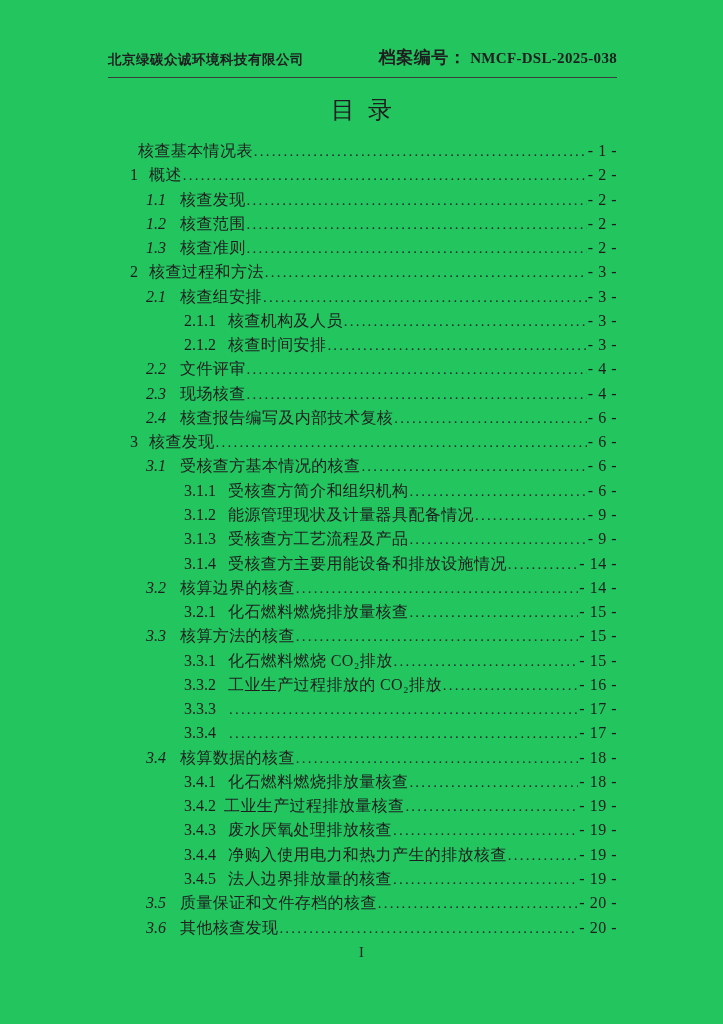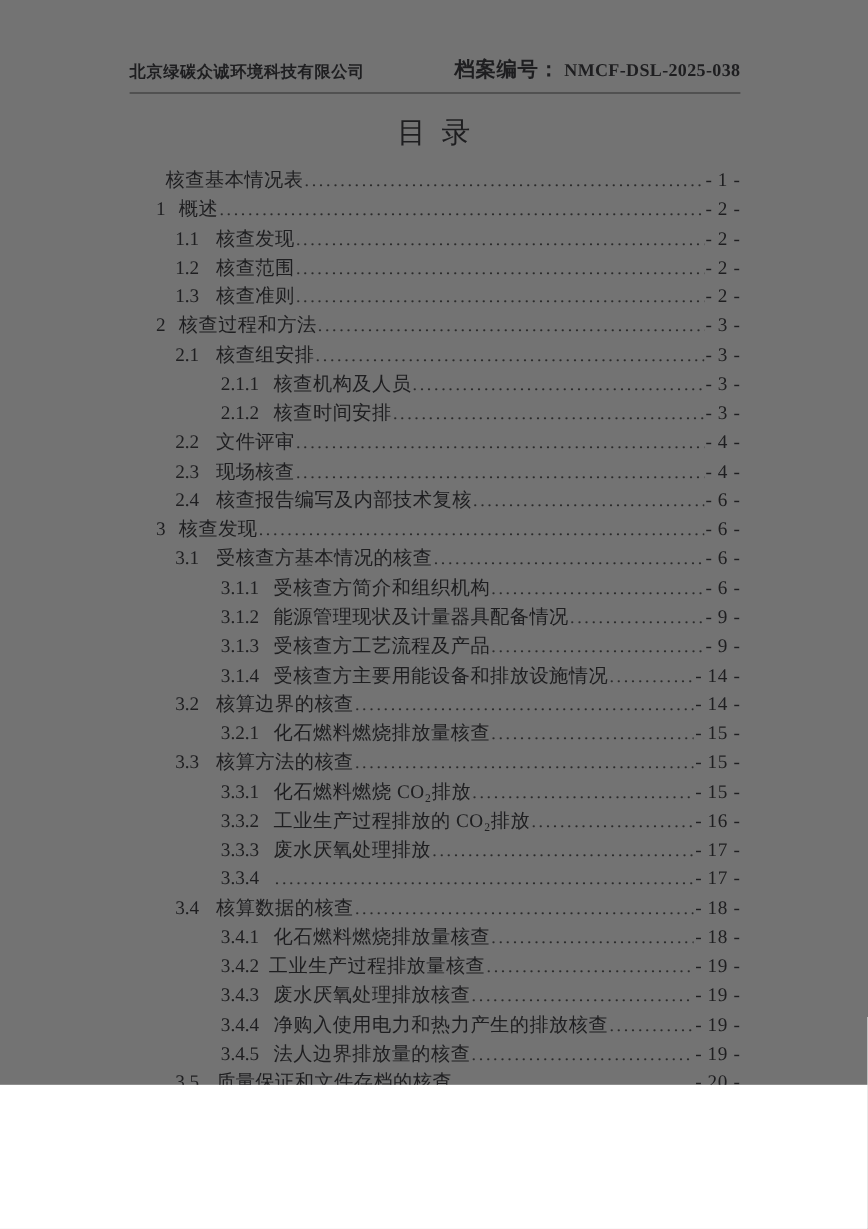--- a/index.html
+++ b/index.html
@@ -9,22 +9,22 @@
   * { box-sizing: border-box; }
   html, body {
     margin: 0; padding: 0;
     width: 723px; height: 1024px;
     background: #ffffff;
     font-family: "Liberation Serif", "DejaVu Serif", serif;
     color: var(--text);
   }
   .page {
     position: relative;
-    width: 723px; height: 904px;
-    background: #737373;
+    width: 723px; height: 1024px;
+    background: #22c55e;
     overflow: hidden;
   }
   
   .header {
     position: absolute;
     left: 108px; top: 46px;
     width: 509px;
     display: flex;
     justify-content: space-between;
     align-items: flex-end;
@@ -62,21 +62,21 @@
     height: 24.28px;
     line-height: 24.28px;
     font-size: 16px;
     white-space: nowrap;
   }
   .toc-row .num { flex: 0 0 auto; }
   .toc-row.level-0 { padding-left: 22px; }
   .toc-row.level-0 .num { width: 19px; }
   .toc-row.level-0.no-num { padding-left: 30px; }
   .toc-row.level-1 { padding-left: 38px; }
-  .toc-row.level-1 .num { width: 34px; }
+  .toc-row.level-1 .num { width: 34px; font-style: italic; }
   .toc-row.level-2 { padding-left: 76px; }
   .toc-row.level-2 .num { width: 44px; }
   .toc-row.compact .num { width: auto; margin-right: 8px; }
   .toc-row .label { flex: 0 0 auto; letter-spacing: 0.4px; }
   .toc-row .leader {
     flex: 1 1 0;
     overflow: hidden;
     margin: 0 1px;
     min-width: 0;
   }
@@ -268,21 +268,20 @@
 
   <div class="toc-row level-2">
     <span class="num">3.3.2</span>
     <span class="label">工业生产过程排放的 CO₂排放</span>
     <span class="leader"></span>
     <span class="pg">- 16 -</span>
   </div>
 
   <div class="toc-row level-2">
     <span class="num">3.3.3</span>
-    <span class="label">废水厌氧处理排放</span>
     <span class="leader"></span>
     <span class="pg">- 17 -</span>
   </div>
 
   <div class="toc-row level-2">
     <span class="num">3.3.4</span>
     <span class="leader"></span>
     <span class="pg">- 17 -</span>
   </div>
 

